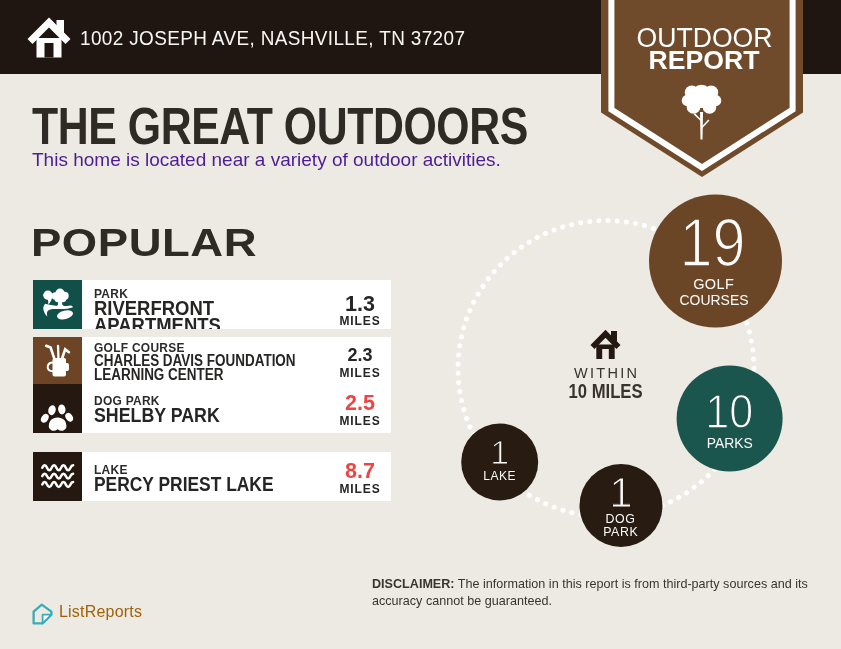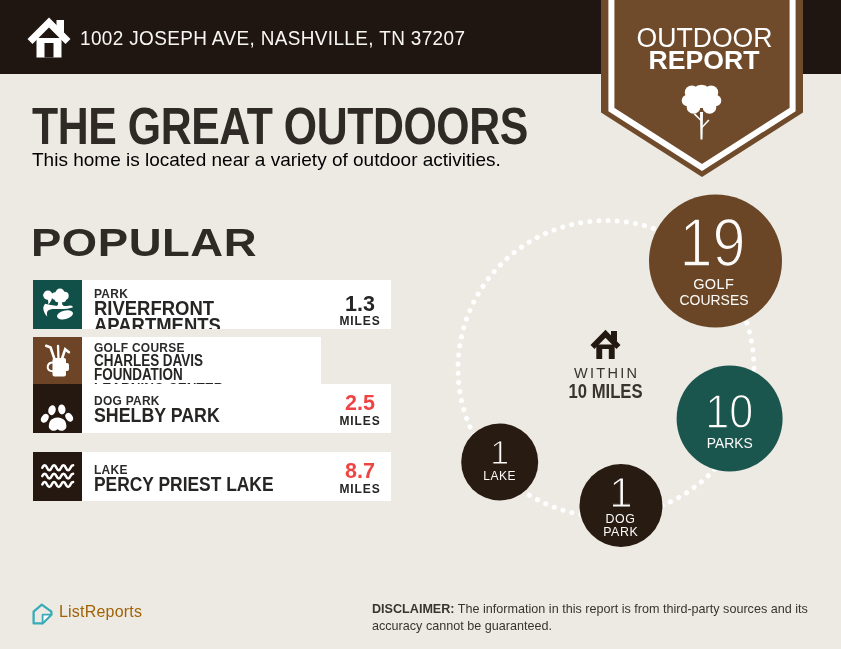--- a/index.html
+++ b/index.html
@@ -37,35 +37,35 @@
     <circle cx="8" cy="107" r="6.8"></circle>
     <rect x="-14" y="94" width="28" height="14" rx="6"></rect>
     <path d="M-1.5,112 L1.5,112 L1,139.5 L-1,139.5 Z"></path>
     <path d="M-0.2,121.5 L-7.1,114.2 L-8.3,115.4 L-0.9,122.6 Z" transform="translate(0.6,-1)"></path>
     <path d="M0.2,128 L7.1,120.4 L8.3,121.6 L0.9,129.2 Z" transform="translate(-0.3,-1)"></path>
   </g>
 </svg>
 
 <div class="abs" style="left:32px;top:99.7px;font-size:52.5px;font-weight:bold;color:#2f2a26;
      letter-spacing:-0.5px;line-height:1;transform:scaleX(0.815);transform-origin:left top;">THE GREAT OUTDOORS</div>
-<div class="abs" style="left:32px;top:148px;font-size:19px;color:#000000;line-height:1.25;">
+<div class="abs" style="left:32px;top:148px;font-size:19px;color:#4c1d95;line-height:1.25;">
   This home is located near a variety of outdoor activities.</div>
 
 <div class="abs" style="left:31px;top:223.2px;font-size:39.5px;font-weight:bold;color:#2f2a26;
      letter-spacing:0.5px;line-height:1;transform:scaleX(1.15);transform-origin:left top;">POPULAR</div>
 
 <div class="abs" style="left:33px;top:280px;width:358px;height:48.5px;background:#fff;overflow:hidden;">
   <div class="abs" style="left:0;top:0;width:49px;height:48.5px;background:#115049;"></div>
   <div class="abs" style="left:61px;top:6.1px;font-size:13px;font-weight:bold;color:#2b2b2b;letter-spacing:0.3px;transform:scaleX(0.92);transform-origin:left top;">PARK</div>
   <div class="abs" style="left:61px;top:19.8px;font-size:20px;font-weight:bold;color:#262524;line-height:17.5px;transform:scaleX(0.923);transform-origin:left top;">RIVERFRONT<br>APARTMENTS</div>
   <div class="abs" style="left:297px;top:13.7px;width:60px;text-align:center;font-size:21.5px;font-weight:bold;color:#262524;line-height:1;">1.3</div>
   <div class="abs" style="left:297px;top:35px;width:60px;text-align:center;font-size:12px;font-weight:bold;color:#262524;line-height:1;letter-spacing:0.9px;">MILES</div>
 </div>
 
-<div class="abs" style="left:33px;top:337px;width:288px;height:48.5px;background:#fff;overflow:hidden;">
+<div class="abs" style="left:33px;top:337px;width:358px;height:48.5px;background:#fff;overflow:hidden;">
   <div class="abs" style="left:0;top:0;width:49px;height:48.5px;background:#6d4526;"></div>
   <div class="abs" style="left:61px;top:2.6px;font-size:13px;font-weight:bold;color:#2b2b2b;letter-spacing:0.3px;transform:scaleX(0.92);transform-origin:left top;">GOLF COURSE</div>
   <div class="abs" style="left:61px;top:16.9px;font-size:16px;font-weight:bold;color:#262524;line-height:14.5px;transform:scaleX(0.842);transform-origin:left top;">CHARLES DAVIS FOUNDATION<br>LEARNING CENTER</div>
   <div class="abs" style="left:297px;top:8.5px;width:60px;text-align:center;font-size:18px;font-weight:bold;color:#262524;line-height:1;">2.3</div>
   <div class="abs" style="left:297px;top:30px;width:60px;text-align:center;font-size:12px;font-weight:bold;color:#262524;line-height:1;letter-spacing:0.9px;">MILES</div>
 </div>
 
 <div class="abs" style="left:33px;top:384px;width:358px;height:48.5px;background:#fff;overflow:hidden;">
   <div class="abs" style="left:0;top:0;width:49px;height:48.5px;background:#241810;"></div>
   <div class="abs" style="left:61px;top:9.1px;font-size:13px;font-weight:bold;color:#2b2b2b;letter-spacing:0.3px;transform:scaleX(0.92);transform-origin:left top;">DOG PARK</div>
@@ -154,14 +154,14 @@
     <text x="605.5" y="398" font-size="20" font-weight="bold" textLength="74" lengthAdjust="spacingAndGlyphs">10 MILES</text>
   </g>
 </svg>
 
 <svg class="abs" style="left:31px;top:603px;" width="23" height="23" viewBox="0 0 23 23">
   <path d="M10.8,1.6 L20.4,8.6 V11.6 L11.6,20.4 H2.6 V8.6 Z" fill="none" stroke="#3aacb9" stroke-width="2.3" stroke-linejoin="round"></path>
   <path d="M20.4,11.6 L11.6,11.6 L11.6,20.4 Z" fill="#fff" stroke="#3aacb9" stroke-width="1.8" stroke-linejoin="round"></path>
 </svg>
 <div class="abs" style="left:59px;top:602.5px;font-size:16px;color:#a16207;letter-spacing:0.2px;">ListReports</div>
 
-<div class="abs" style="left:372px;top:601px;width:450px;font-size:12.6px;line-height:16.6px;color:#39342f;">
+<div class="abs" style="left:372px;top:576px;width:450px;font-size:12.6px;line-height:16.6px;color:#39342f;">
   <b>DISCLAIMER:</b> The information in this report is from third-party sources and its accuracy cannot be guaranteed.</div>
 
 </body></html>

